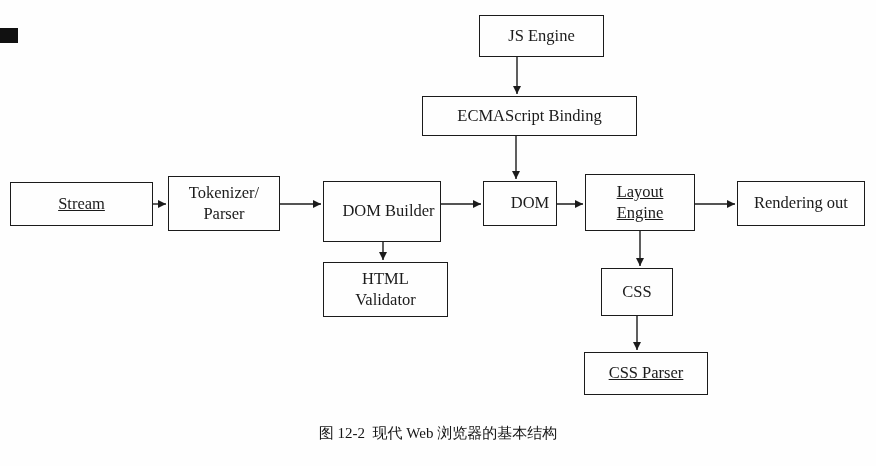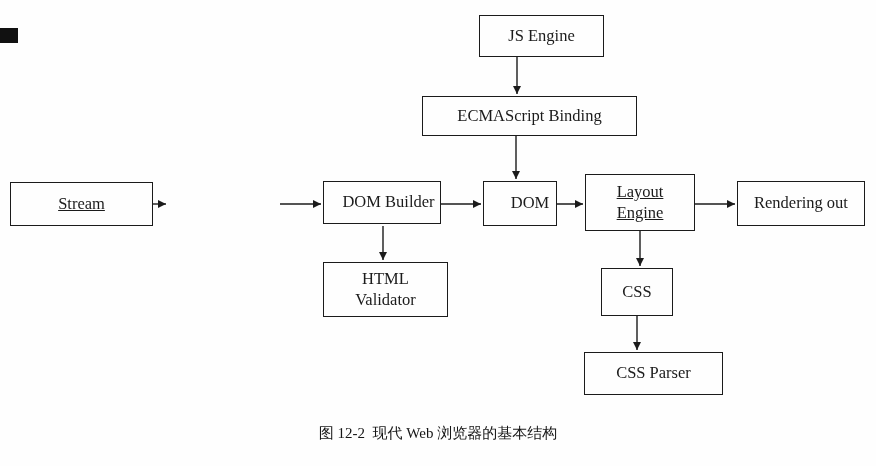--- a/index.html
+++ b/index.html
@@ -35,27 +35,27 @@
     text-align: center;
     font-size: 16.5px;
     line-height: 1.25;
     white-space: pre-line;
     color: #1b1b1b;
   }
   .n-js-engine      { left: 455px; top: 15px;  width: 125px; height: 42px; margin-left: 24px; }
   .n-ecma-binding   { left: 410px; top: 96px;  width: 215px; height: 40px; margin-left: 12px; }
   .n-stream         { left: 10px;  top: 182px; width: 143px; height: 44px; text-decoration: underline; }
   .n-tokenizer      { left: 168px; top: 176px; width: 112px; height: 55px; }
-  .n-dom-builder    { left: 323px; top: 181px; width: 118px; height: 43px; padding-left: 13px; }
+  .n-dom-builder    { left: 323px; top: 181px; width: 118px; height: 61px; padding-left: 13px; }
   .n-dom            { left: 483px; top: 181px; width: 74px;  height: 45px; padding-left: 20px; }
   .n-layout-engine  { left: 585px; top: 174px; width: 110px; height: 57px; text-decoration: underline; }
   .n-rendering-out  { left: 737px; top: 181px; width: 128px; height: 45px; }
   .n-html-validator { left: 323px; top: 262px; width: 125px; height: 55px; }
   .n-css            { left: 601px; top: 268px; width: 72px;  height: 48px; }
-  .n-css-parser     { left: 584px; top: 352px; width: 139px; height: 43px; }
+  .n-css-parser     { left: 584px; top: 352px; width: 124px; height: 43px; text-decoration: underline; }
   .caption {
     position: absolute;
     left: 0;
     right: 0;
     top: 424px;
     text-align: center;
     font-size: 15px;
     white-space: pre;
     color: #161616;
   }
@@ -89,20 +89,22 @@
     <line x1="517" y1="57" x2="517" y2="94" stroke="#1b1b1b" stroke-width="1.4" marker-end="url(#arrow)"></line>
     <line x1="516" y1="136" x2="516" y2="179" stroke="#1b1b1b" stroke-width="1.4" marker-end="url(#arrow)"></line>
     <line x1="383" y1="226" x2="383" y2="260" stroke="#1b1b1b" stroke-width="1.4" marker-end="url(#arrow)"></line>
     <line x1="640" y1="231" x2="640" y2="266" stroke="#1b1b1b" stroke-width="1.4" marker-end="url(#arrow)"></line>
     <line x1="637" y1="310" x2="637" y2="350" stroke="#1b1b1b" stroke-width="1.4" marker-end="url(#arrow)"></line>
   </svg>
 
   <div class="node n-js-engine">JS Engine</div>
   <div class="node n-ecma-binding">ECMAScript Binding</div>
   <div class="node n-stream">Stream</div>
+  <div class="node n-tokenizer">Tokenizer/
+Parser</div>
   <div class="node n-dom-builder">DOM Builder</div>
   <div class="node n-dom">DOM</div>
   <div class="node n-layout-engine">Layout
 Engine</div>
   <div class="node n-rendering-out">Rendering out</div>
   <div class="node n-html-validator">HTML
 Validator</div>
   <div class="node n-css">CSS</div>
   <div class="node n-css-parser">CSS Parser</div>
 

